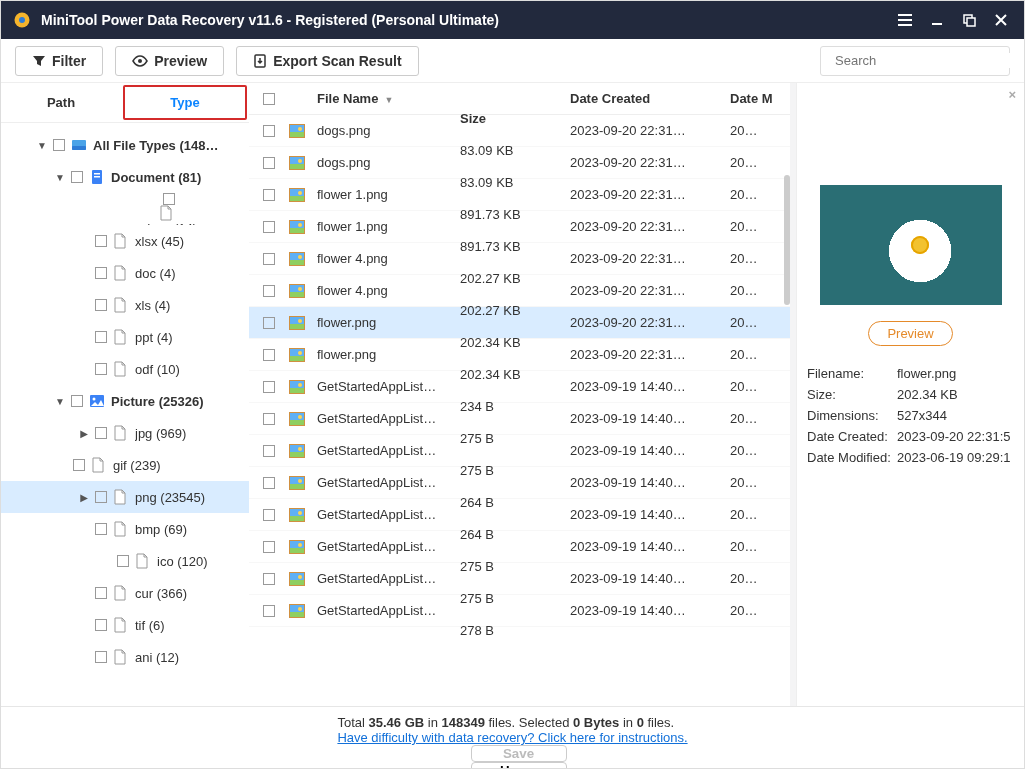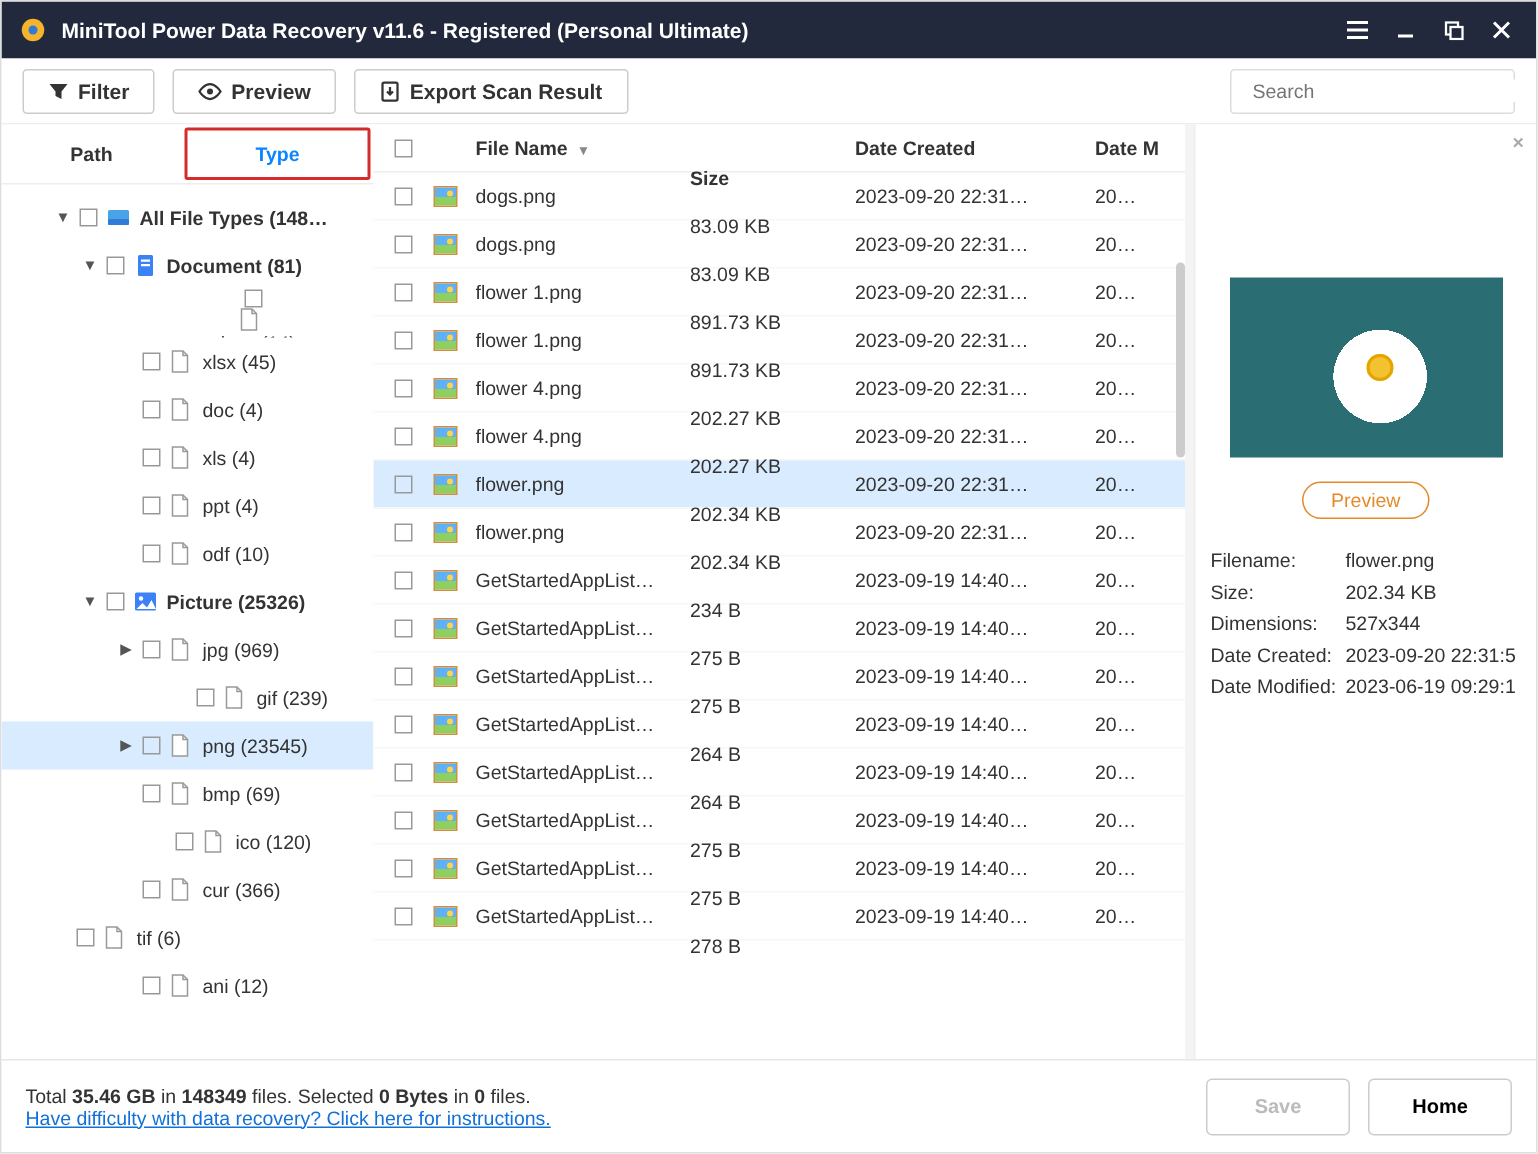--- a/index.html
+++ b/index.html
@@ -46,21 +46,21 @@
     .imic { width: 16px; height: 14px; border: 1px solid #d09040; background: linear-gradient(180deg,#5fb0f5 0 55%, #8fcf60 55% 100%); position: relative; }
     .imic:after { content: ""; position: absolute; top: 2px; right: 2px; width: 4px; height: 4px; background: #ffd34d; border-radius: 50%; }
     .vscroll { position: absolute; right: 0; top: 60px; width: 6px; height: 130px; background: #ccc; border-radius: 3px; }
     .preview { width: 228px; background: #fff; padding: 12px 10px; position: relative; border-left: 1px solid #eee; overflow: hidden; }
     .preview .close { position: absolute; top: 4px; right: 8px; color: #aaa; cursor: pointer; font-weight: bold; }
     .pimg { width: 182px; height: 120px; margin: 90px auto 16px; display: block; background: radial-gradient(circle at 55% 55%, #fff 0 26%, #2a6e74 26% 100%); position: relative; }
     .pimg .center { position: absolute; top: 50%; left: 55%; transform: translate(-50%,-50%); width: 18px; height: 18px; background: #f2c230; border-radius: 50%; box-shadow: 0 0 0 2px #e6a400 inset; }
     .pbtn { display: block; margin: 0 auto 20px; padding: 4px 18px; border: 1px solid #e58a2a; color: #e58a2a; border-radius: 14px; background: #fff; cursor: pointer; font-size: 13px; }
     .meta { display: grid; grid-template-columns: 90px 1fr; row-gap: 6px; font-size: 13px; }
     .meta .k { color: #333; }
-    .footer { height: 62px; border-top: 1px solid #e6e6e6; padding: 8px 16px; display: flex; align-items: center; background: #fff; }
+    .footer { height: 62px; border-top: 1px solid #e6e6e6; padding: 8px 16px; display: flex; align-items: center; background: #fff; flex-direction: column; }
     .footer .left { flex: 1; }
     .footer .link { color: #1270d9; text-decoration: underline; cursor: pointer; }
     .fbtn { height: 38px; width: 96px; border: 1px solid #ccc; border-radius: 4px; background: #fff; font-weight: 700; margin-left: 12px; cursor: pointer; }
     .fbtn.disabled { color: #bbb; cursor: default; }
     .sort-ic { font-size: 9px; color: #888; margin-left: 6px; }
     .sidebar ::-webkit-scrollbar, .rows::-webkit-scrollbar { width: 6px; }
     .sidebar ::-webkit-scrollbar-thumb, .rows::-webkit-scrollbar-thumb { background: #ccc; border-radius: 3px; }
   </style>
 </head>
 <body>
@@ -211,21 +211,21 @@
         </div>
         <div class="trow d3" style="padding-left: 76px;">
           <span class="exp">▶</span>
           <span class="cb"></span>
           <span class="ic"><svg width="14" height="16" viewBox="0 0 14 16">
               <path d="M2 1h7l3 3v11H2z" fill="#fff" stroke="#999"></path>
               <path d="M9 1v3h3" fill="none" stroke="#999"></path>
             </svg></span>
           <span class="lbl">jpg (969)</span>
         </div>
-        <div class="trow d2" style="padding-left: 90px; margin-left: 36px;">
+        <div class="trow d2" style="padding-left: 68px;">
           <span class="cb"></span>
           <span class="ic"><svg width="14" height="16" viewBox="0 0 14 16">
               <path d="M2 1h7l3 3v11H2z" fill="#fff" stroke="#999"></path>
               <path d="M9 1v3h3" fill="none" stroke="#999"></path>
             </svg></span>
           <span class="lbl">gif (239)</span>
         </div>
         <div class="trow d3 sel" style="padding-left: 76px;">
           <span class="exp">▶</span>
           <span class="cb"></span>
@@ -252,21 +252,21 @@
           <span class="lbl">ico (120)</span>
         </div>
         <div class="trow d2" style="padding-left: 90px;">
           <span class="cb"></span>
           <span class="ic"><svg width="14" height="16" viewBox="0 0 14 16">
               <path d="M2 1h7l3 3v11H2z" fill="#fff" stroke="#999"></path>
               <path d="M9 1v3h3" fill="none" stroke="#999"></path>
             </svg></span>
           <span class="lbl">cur (366)</span>
         </div>
-        <div class="trow d2" style="padding-left: 46px;">
+        <div class="trow d2" style="padding-left: 90px;">
           <span class="cb"></span>
           <span class="ic"><svg width="14" height="16" viewBox="0 0 14 16">
               <path d="M2 1h7l3 3v11H2z" fill="#fff" stroke="#999"></path>
               <path d="M9 1v3h3" fill="none" stroke="#999"></path>
             </svg></span>
           <span class="lbl">tif (6)</span>
         </div>
         <div class="trow d2" style="padding-left: 90px;">
           <span class="cb"></span>
           <span class="ic"><svg width="14" height="16" viewBox="0 0 14 16">

